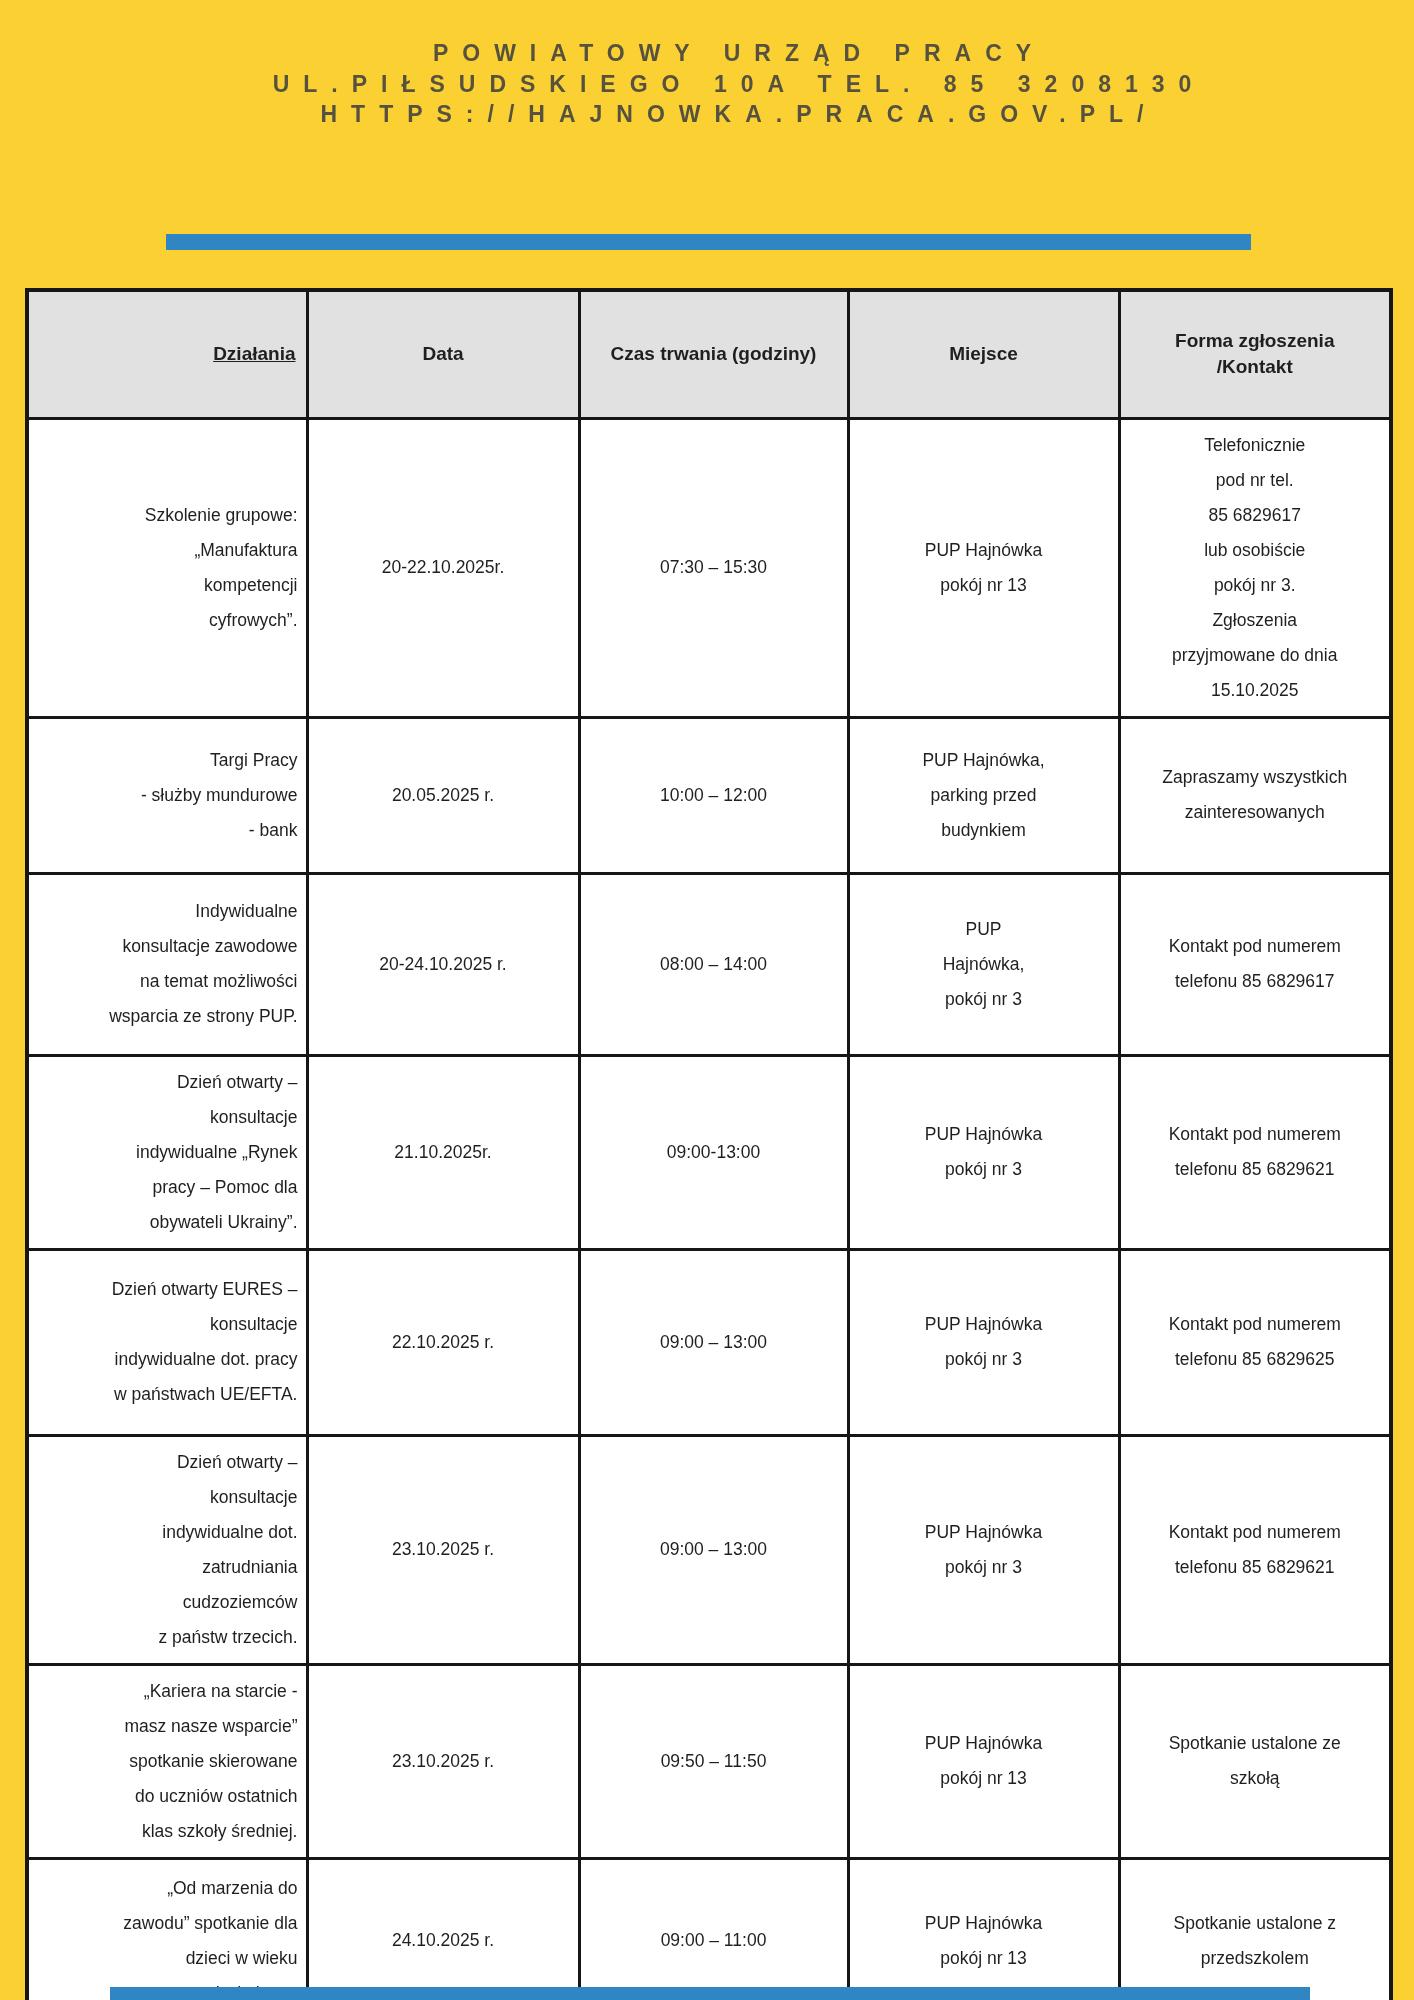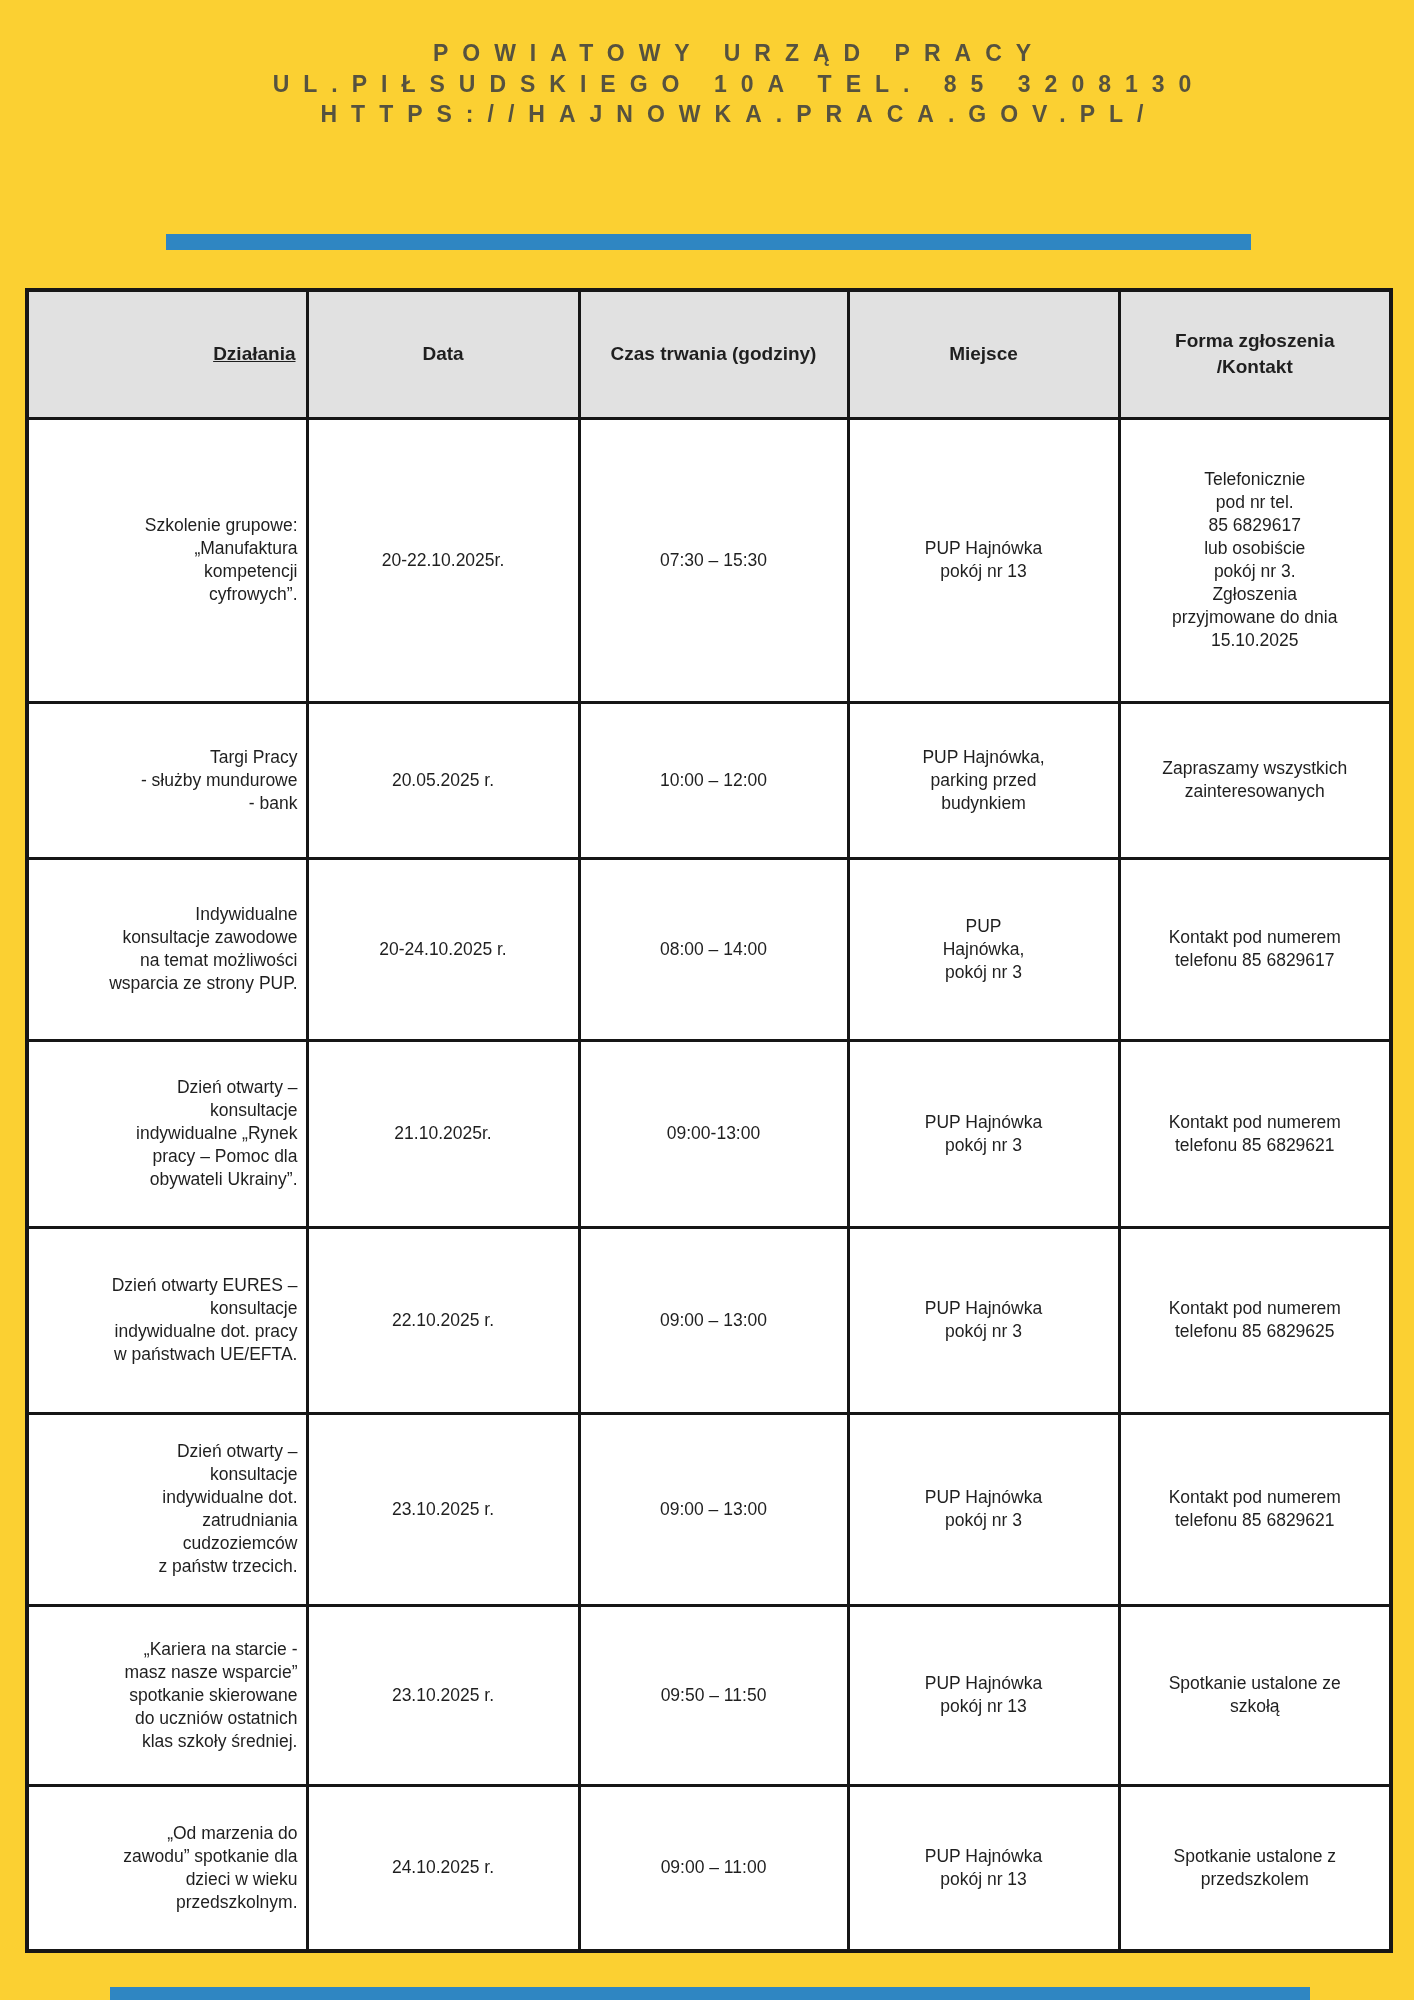--- a/index.html
+++ b/index.html
@@ -52,21 +52,21 @@
   th{
     background:#E1E1E1;
     font-size:19px;
     font-weight:700;
     line-height:26px;
   }
   th:first-child{text-align:right;padding-left:14px;text-decoration:underline;}
   td{
     background:#ffffff;
     font-size:17.5px;
-    line-height:23px;
+    line-height:35px;
     margin-left:40px;
   }
   td.col-action{text-align:right;padding-left:13px;padding-right:8px;}
   thead tr{height:128px;}
   tbody tr:nth-child(1){height:284px;}
   tbody tr:nth-child(2){height:156px;}
   tbody tr:nth-child(3){height:182px;}
   tbody tr:nth-child(4){height:187px;}
   tbody tr:nth-child(5){height:186px;}
   tbody tr:nth-child(6){height:192px;}

